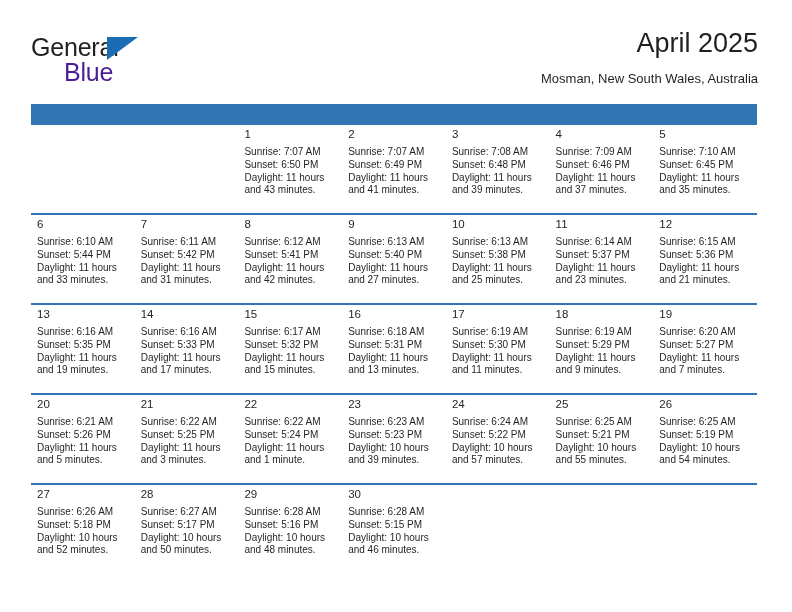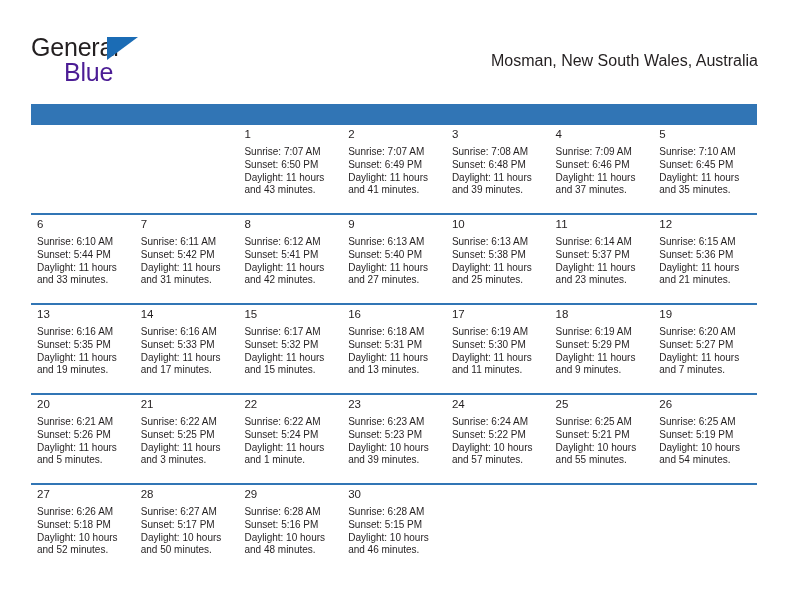--- a/index.html
+++ b/index.html
@@ -72,22 +72,22 @@
     text-align: right;
   }
   .cal-title {
     font-size: 27px;
     line-height: 34px;
     color: #231f20;
     font-weight: 400;
     white-space: nowrap;
   }
   .cal-subtitle {
-    margin-top: 26px;
-    font-size: 16px;
+    margin-top: 10px;
+    font-size: 13px;
     line-height: 18px;
     color: #231f20;
     font-weight: 400;
     white-space: nowrap;
   }
 
   
   .calendar {
     position: absolute;
     left: 31px;
@@ -163,20 +163,21 @@
 
   <div class="masthead">
 
     <div class="logo">
       <div class="logo-general">General</div>
       <div class="logo-triangle"></div>
       <div class="logo-blue">Blue</div>
     </div>
 
     <div class="title-block">
+      <div class="cal-title">April 2025</div>
       <div class="cal-subtitle">Mosman, New South Wales, Australia</div>
     </div>
 
   </div>
 
   <div class="calendar">
     <div class="weekday-row">
       <div class="weekday">Sunday</div>
       <div class="weekday">Monday</div>
       <div class="weekday">Tuesday</div>

